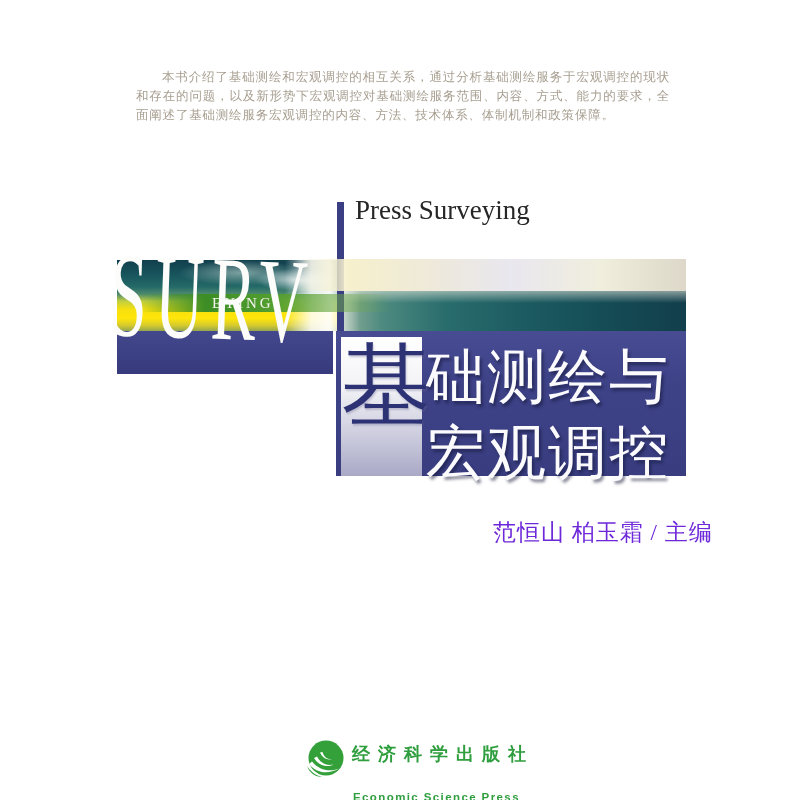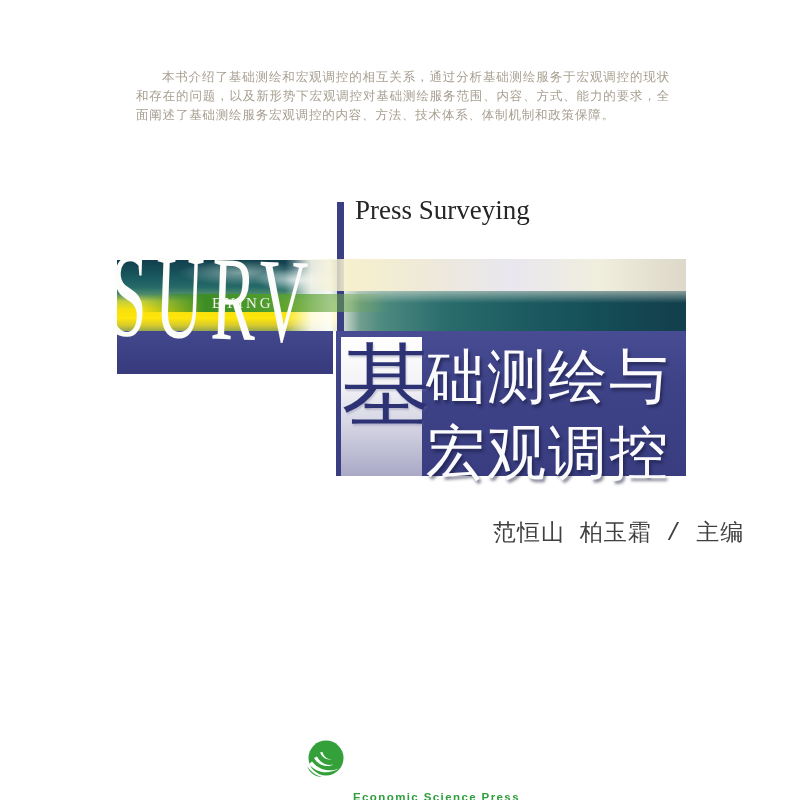--- a/index.html
+++ b/index.html
@@ -99,21 +99,21 @@
     color:#fbfbfd; white-space:nowrap;
     text-shadow:2px 3px 3px rgba(15,20,50,0.5);
   }
   #cn-title-line1{ top:13px; }
   #cn-title-line2{ top:81px;margin-top:8px; }
 
   
   #authors-line{
     left:493px; top:517px;
     font-size:23px; letter-spacing:1px;
-    color:#404040; white-space:nowrap;font-family:Liberation Mono, monospace;
+    color:#6d28d9; white-space:nowrap;
   }
 
   
   #publisher{
     left:306px; top:739px; width:230px; height:42px;
   }
   #publisher-logo-icon{ position:absolute; left:0; top:0; width:40px; height:40px; }
   #publisher-name-cn{
     position:absolute; left:46px; top:3px;
     font-size:18px; font-weight:600; letter-spacing:8px;
@@ -166,16 +166,17 @@
   <div id="authors-line" class="abs">范恒山 柏玉霜 / 主编</div>
 
   <div id="publisher" class="abs">
     <svg id="publisher-logo-icon" viewBox="0 0 40 40" xmlns="http://www.w3.org/2000/svg">
       <circle cx="20" cy="19" r="17.5" fill="#34a03a"></circle>
       <path d="M1 27 C5 33 10 36.5 16 38 C9.5 38 4 34.5 1 27 Z" fill="#34a03a"></path>
       <path d="M3 25 C10 34 22 36 33 29.5 C23 33.5 13 31 6 22.5 Z" fill="#ffffff"></path>
       <path d="M8 19 C12.5 26.5 20.5 29 27.5 25.5 C21 27 14.5 24.5 11 17.5 Z" fill="#ffffff"></path>
       <path d="M14 13.5 C16.5 19 21.5 21.5 26 20 C22 20.5 18 18.5 16.5 13 Z" fill="#ffffff"></path>
     </svg>
+    <div id="publisher-name-cn">经济科学出版社</div>
     <div id="publisher-name-en">Economic Science Press</div>
   </div>
 
 </div>
 
 </body></html>

